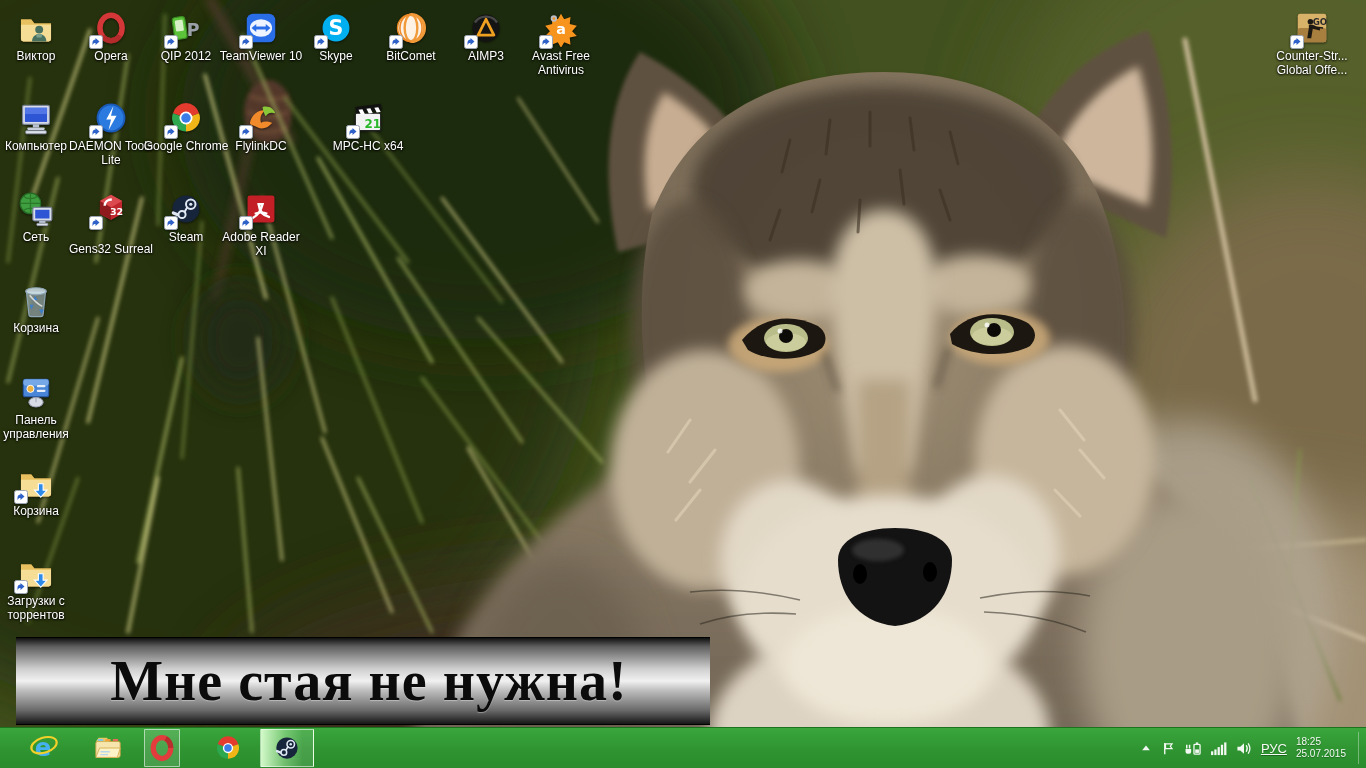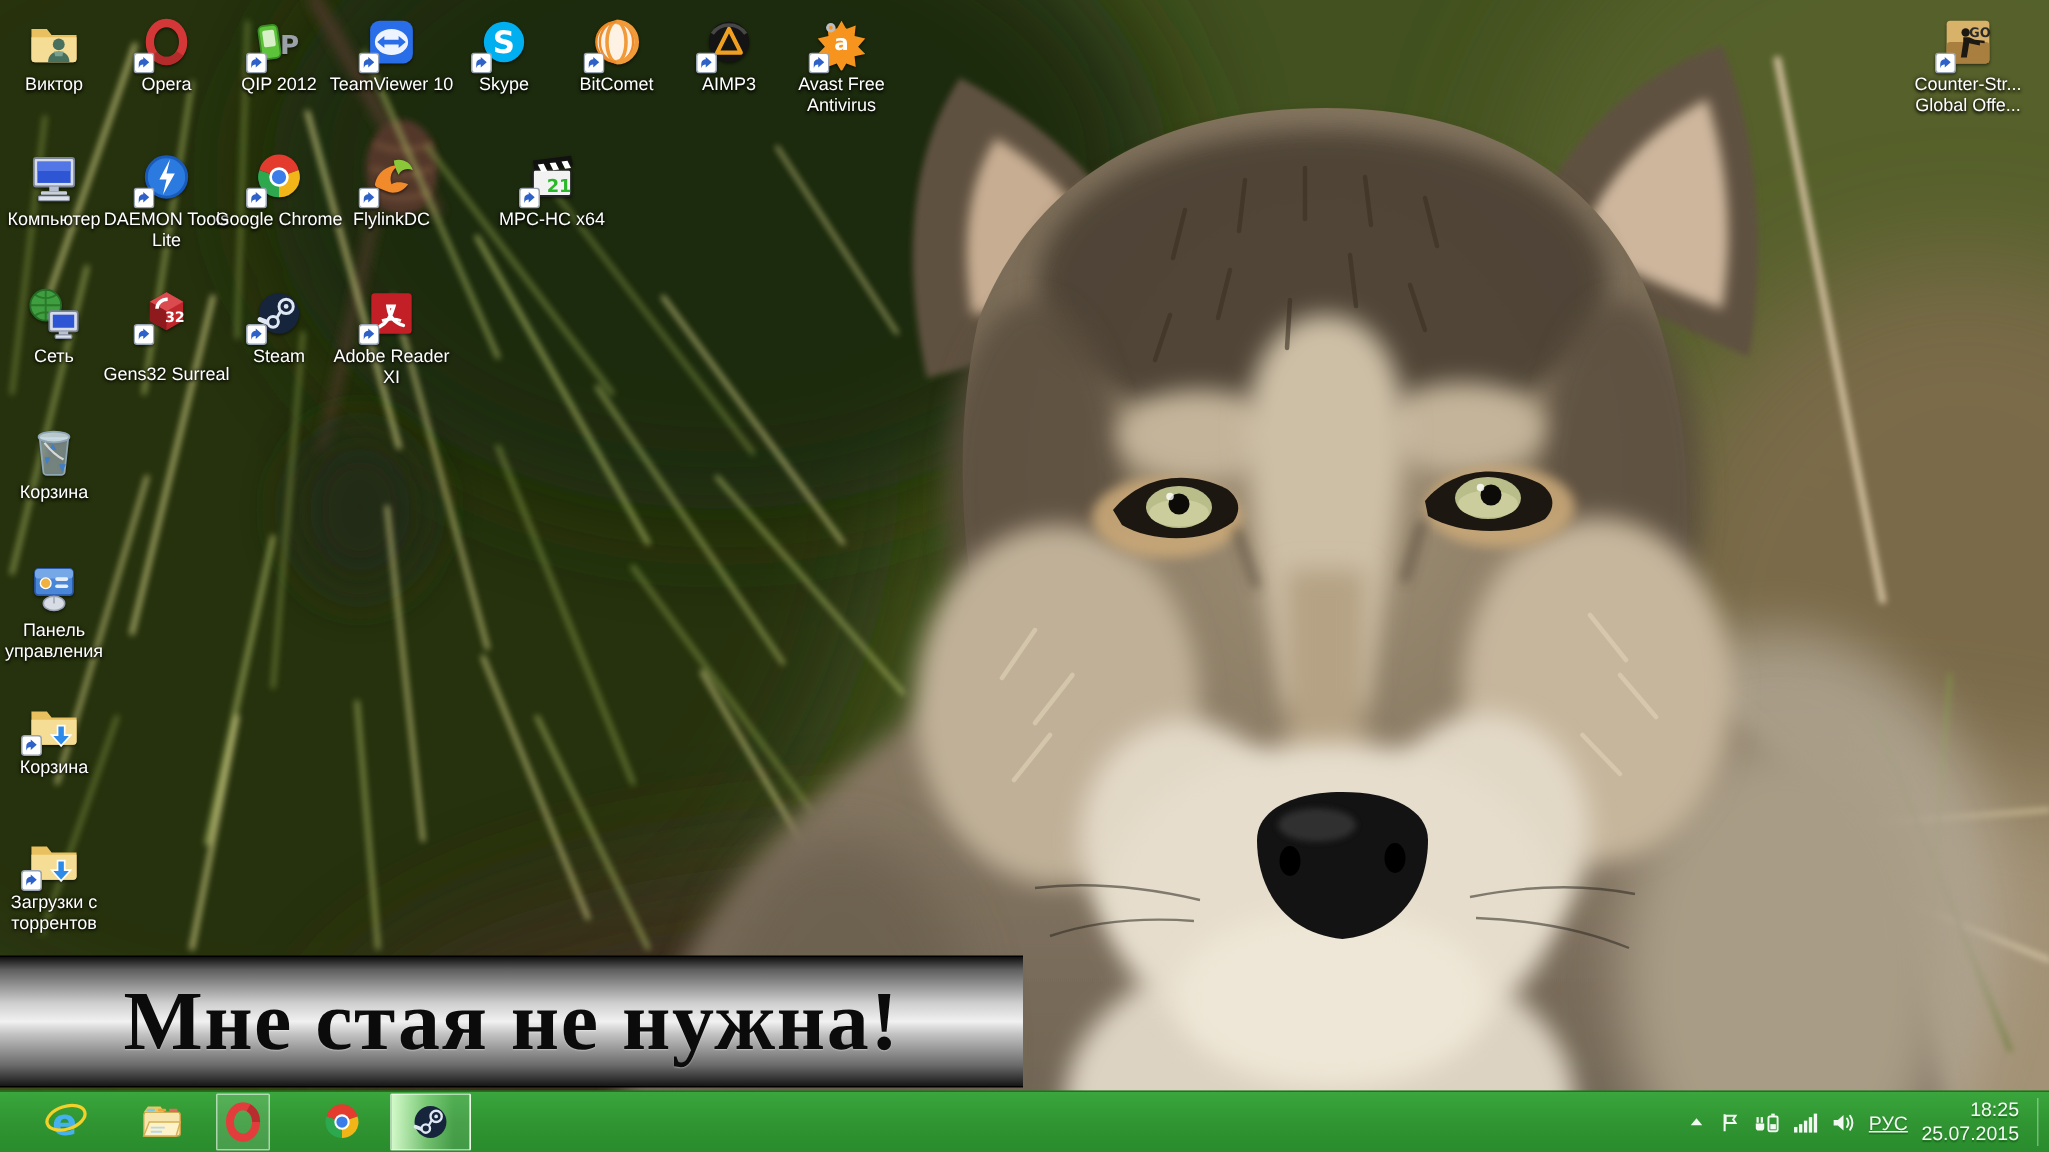--- a/index.html
+++ b/index.html
@@ -1,23 +1,23 @@
 <!DOCTYPE html>
 <html><head>
 <meta charset="utf-8">
 <style>
   html,body{margin:0;padding:0;background:#222;}
   .screen{position:relative;width:1366px;height:768px;overflow:hidden;
     font-family:"Liberation Sans","DejaVu Sans",sans-serif;user-select:none;}
   .wallpaper{position:absolute;inset:0;z-index:0;display:block;}
   
-  .banner{position:absolute;left:0;top:637px;width:682px;height:86px;z-index:1;
+  .banner{position:absolute;left:16px;top:637px;width:682px;height:86px;z-index:1;
     background:linear-gradient(180deg,#101010 0%,#5f5f5f 10%,#cfcfcf 36%,#f1f1f1 50%,#c2c2c2 60%,#6a6a6a 84%,#161616 100%);
     border-top:1px solid #000;border-bottom:1px solid #000;
-    display:flex;align-items:center;justify-content:center;}
+    display:flex;align-items:center;justify-content:center;padding-left:12px;}
   .banner span{font-family:"Liberation Serif","DejaVu Serif",serif;font-weight:bold;
     font-size:56px;color:#0b0b0b;letter-spacing:1px;white-space:nowrap;
     text-shadow:0 1px 1px rgba(255,255,255,.35);}
   
   #icons-layer{position:absolute;inset:0;z-index:2;}
   .dicon{position:absolute;width:86px;display:flex;flex-direction:column;align-items:center;cursor:default;}
   .dicon-img{position:relative;width:40px;height:38px;display:flex;align-items:center;justify-content:center;
     filter:drop-shadow(0 1px 1px rgba(0,0,0,.55));}
   .dicon-img .sc{position:absolute;left:-2px;bottom:-2px;}
   .dicon-label{margin-top:3px;font-size:12px;line-height:1.15;color:#fff;text-align:center;max-width:86px;
@@ -31,21 +31,21 @@
     background:none;border:none;padding:0;margin:0 24px 0 0;box-sizing:border-box;cursor:pointer;}
   .tb-app.boxed{width:36px;border:1px solid rgba(255,255,255,.55);background:rgba(255,255,255,.14);border-radius:1px;}
   .tb-app.active{width:54px;
     background:linear-gradient(90deg,rgba(220,255,210,.95) 0%,rgba(185,240,175,.5) 45%,rgba(255,255,255,.12) 80%);}
   .tb-app.app-file-explorer{margin-right:16px;}
   .tb-app.app-opera{margin-right:20px;}
   .tb-app.app-google-chrome{margin-left:8px;margin-right:12px;}
   .tray{position:absolute;right:20px;top:0;height:40px;display:flex;align-items:center;gap:9px;}
   .tray-ic{display:flex;align-items:center;justify-content:center;cursor:pointer;}
   .tray-lang{color:#f4faf4;font-size:13px;cursor:pointer;text-shadow:0 1px 1px rgba(0,40,0,.4);text-decoration:underline;}
-  .tray-clock{color:#f4faf4;font-size:13px;line-height:1.25;text-align:right;cursor:pointer;
+  .tray-clock{color:#f4faf4;font-size:10px;line-height:1.25;text-align:left;cursor:pointer;
     text-shadow:0 1px 1px rgba(0,40,0,.4);}
   .show-desktop{position:absolute;right:0;top:4px;bottom:4px;width:7px;border-left:1px solid rgba(255,255,255,.35);cursor:pointer;}
 </style>
 </head>
 <body>
 
 <div class="screen">
 
   <svg class="wallpaper" viewBox="0 0 1366 768" width="1366" height="768" aria-hidden="true">
     <defs>

